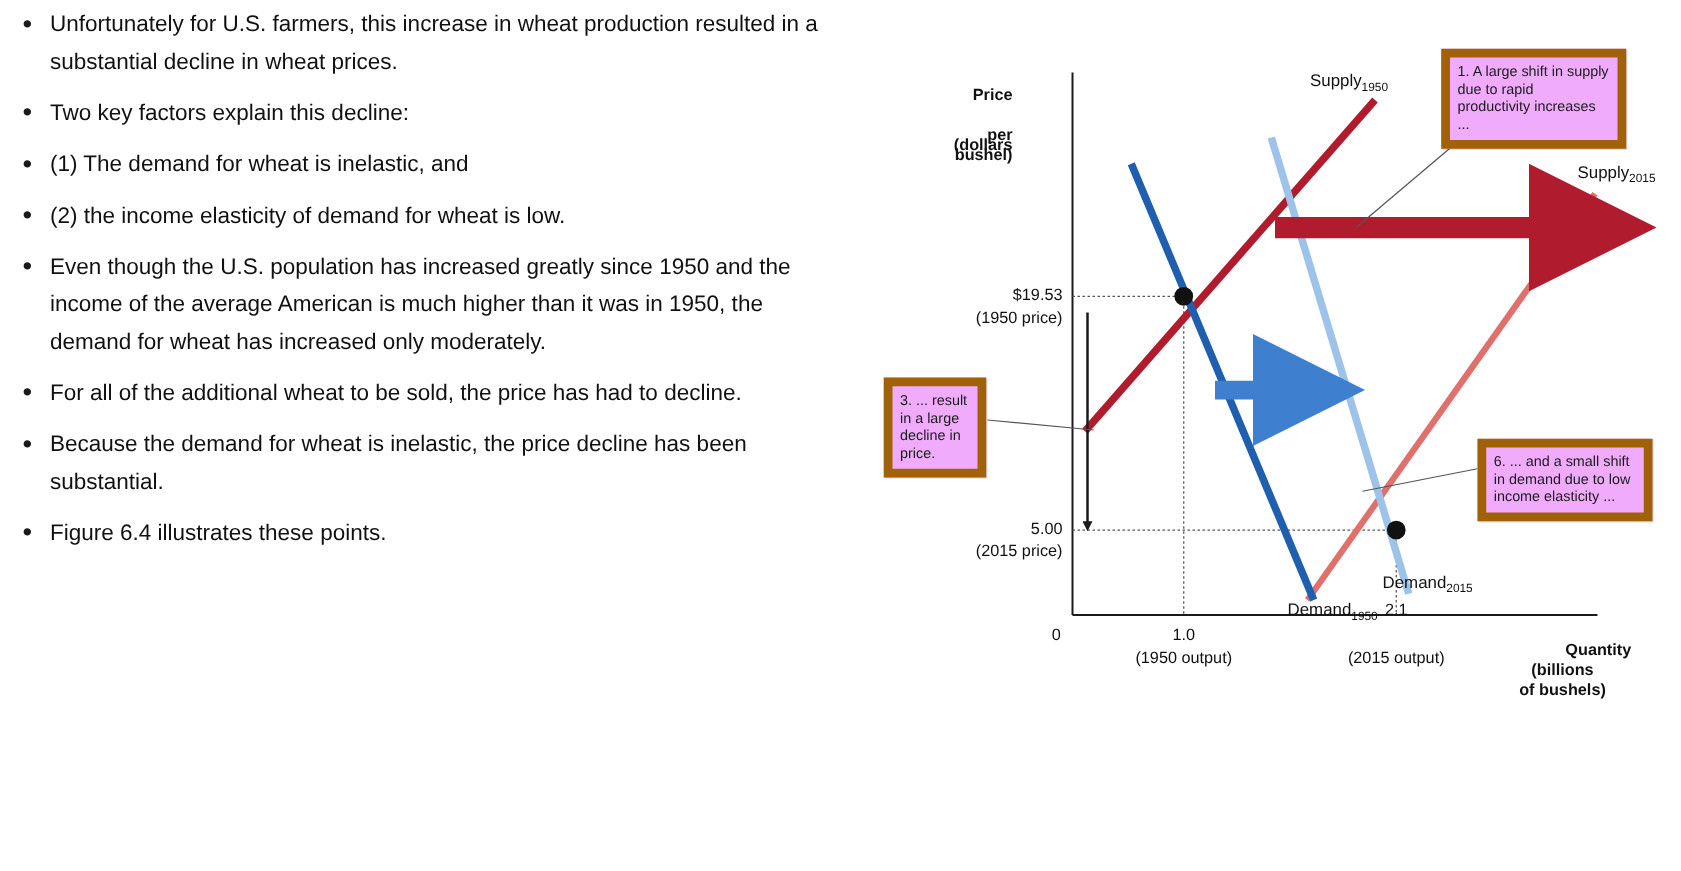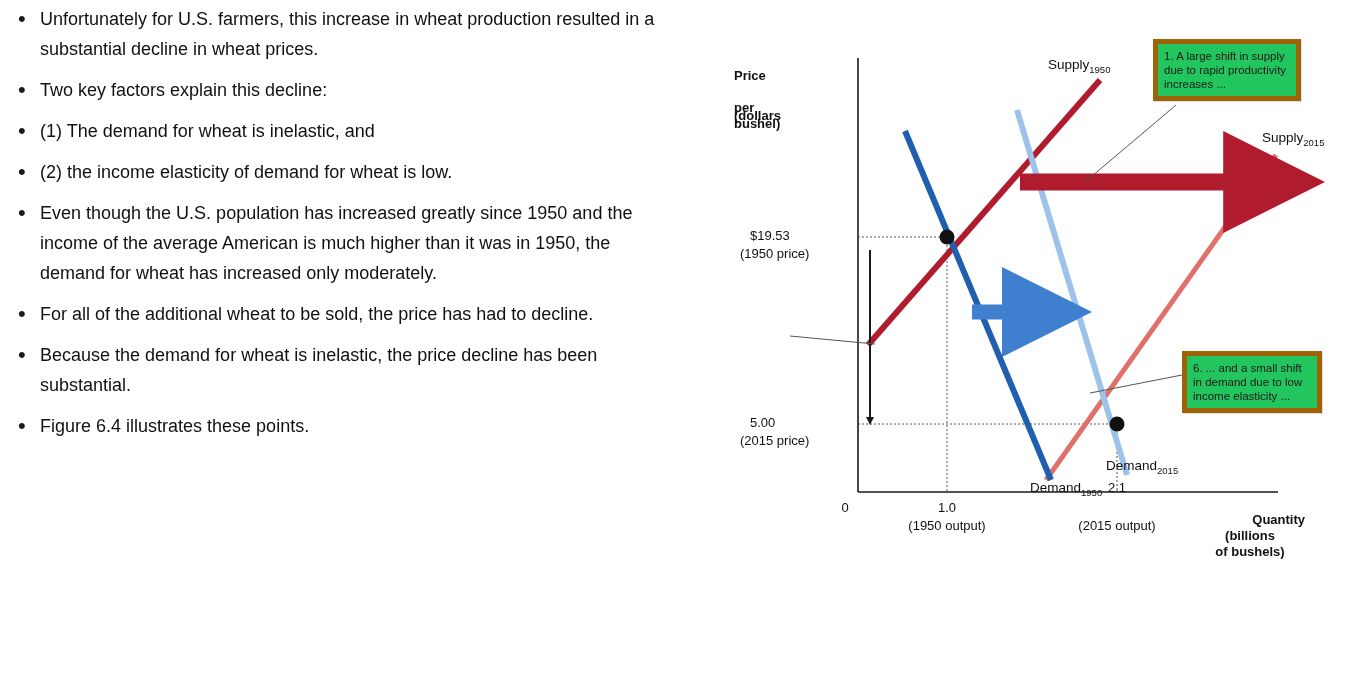--- a/index.html
+++ b/index.html
@@ -53,22 +53,22 @@
     position: absolute;
     left: 690px;
     top: 0px;
     width: 650px;
     height: 600px;
   }
   .fig-svg { display: block; }
 
   .callout {
     position: absolute;
-    background: #22c55e;
-    border: 5px solid #a16207;
+    background: #f0abfc;
+    border: 7px solid #a16207;
     font-size: 11.5px;
     line-height: 14px;
     color: #1a1a1a;
     padding: 5px 6px;
     box-sizing: border-box;
     box-shadow: 1px 1px 0 rgba(0,0,0,0.12);
   }
   #callout1 { left: 463px; top: 39px;  width: 148px; }
   #callout2 { left: 492px; top: 351px; width: 140px; }
   #callout3 { left: 17px;  top: 302px; width: 82px;  }
@@ -85,21 +85,21 @@
     font-size: 13px;
     line-height: 16px;
     color: #111;
   }
   .curvelabel {
     position: absolute;
     font-size: 13.5px;
     color: #111;
   }
   .curvelabel sub { font-size: 9.5px; }
-  .r { }
+  .r { text-align: right; }
   .c { text-align: center; }
 </style>
 </head>
 <body>
 
 <div id="page">
 
   <div class="bullets">
     <div class="bullet">
       <span class="dot">•</span>
@@ -175,20 +175,21 @@
 
       <line x1="180" y1="250" x2="180" y2="418" stroke="#1a1a1a" stroke-width="2" marker-end="url(#ah-black)"></line>
 
       <path d="M486,105 L395,182" stroke="#555" stroke-width="1" fill="none"></path>
       <path d="M492,375 L400,393" stroke="#555" stroke-width="1" fill="none"></path>
       <path d="M100,336 L185,344" stroke="#555" stroke-width="1" fill="none"></path>
     </svg>
 
     <div class="callout" id="callout1">1. A large shift in supply due to rapid productivity increases ...</div>
     <div class="callout" id="callout2">6. ... and a small shift in demand due to low income elasticity ...</div>
+    <div class="callout" id="callout3">3. ... result in a large decline in price.</div>
 
     <div class="axlabel r" style="left:44px; top:68px; width:76px;">Price</div>
     <div class="axlabel r" style="left:44px; top:84px; width:76px;margin-top:24px;">(dollars</div>
     <div class="axlabel r" style="left:44px; top:100px; width:76px;">per</div>
     <div class="axlabel r" style="left:44px; top:116px; width:76px;">bushel)</div>
 
     <div class="axlabel c" style="left:505px; top:512px; width:110px;text-align:right;">Quantity</div>
     <div class="axlabel c" style="left:505px; top:528px; width:110px;">(billions</div>
     <div class="axlabel c" style="left:505px; top:544px; width:110px;">of bushels)</div>
 

